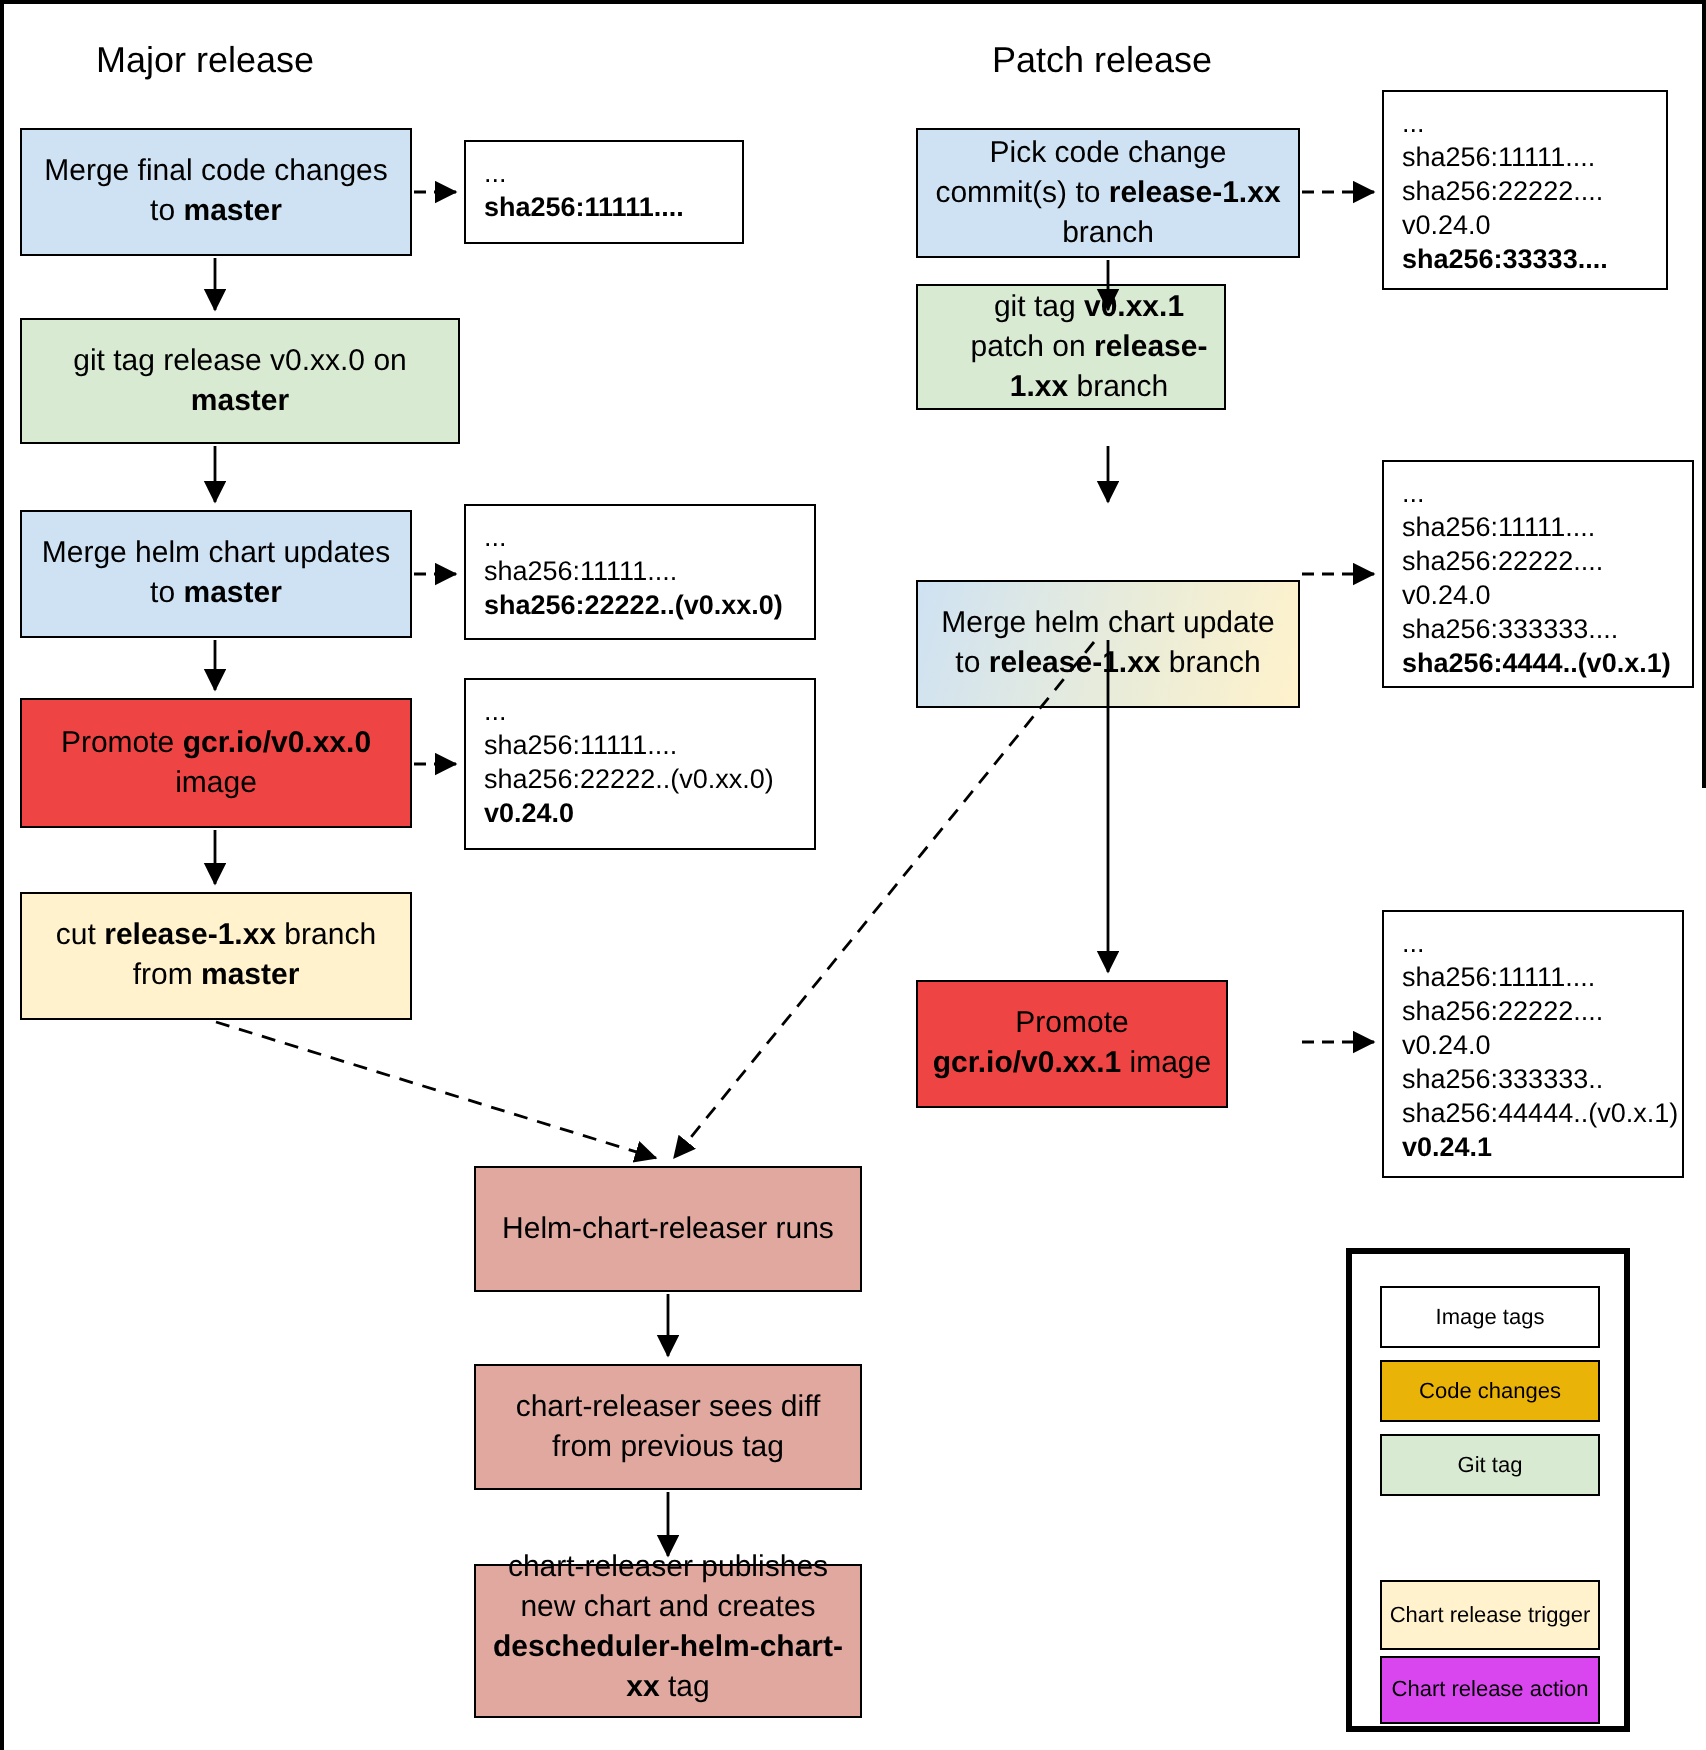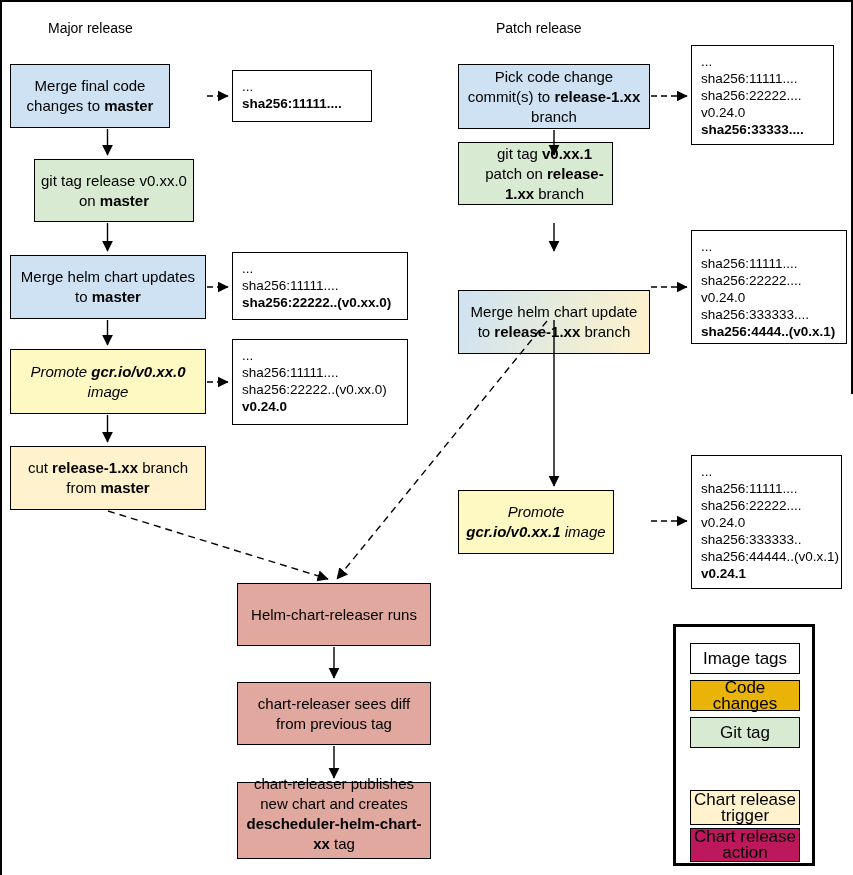--- a/index.html
+++ b/index.html
@@ -1,60 +1,60 @@
 <!DOCTYPE html>
 <html><head>
 <meta charset="utf-8">
 <style>
   html,body{margin:0;padding:0;background:#fff;}
   #page{
     position:relative;width:853px;height:875px;background:#fff;
     font-family:"Liberation Sans",sans-serif;color:#000;overflow:hidden;
     border-top:2px solid #000;border-left:2px solid #000;box-sizing:border-box;
   }
-  .title{position:absolute;font-size:14px;white-space:nowrap;}
+  .title{position:absolute;font-size:18px;white-space:nowrap;}
   .box{
     position:absolute;box-sizing:border-box;border:1px solid #000;
     display:flex;align-items:center;justify-content:center;text-align:center;
     font-size:15px;line-height:20px;padding:4px 6px;overflow-wrap:break-word;
   }
   .c-code{background:#cfe2f3;}
   .c-git{background:#d9ead3;}
-  .c-promo{background:#fef9c3;font-style:italic;}
+  .c-promo{background:#ef4444;}
   .c-trigger{background:#fff2cc;}
   .c-action{background:#e0a89f;}
   .c-grad{background:linear-gradient(105deg,#cfe2f3 0%,#e9ecd9 55%,#fff2cc 100%);margin-top:35px;}
   .tagbox{
     position:absolute;box-sizing:border-box;border:1px solid #000;background:#fff;
     font-size:13.5px;line-height:17px;padding:7px 9px;text-align:left;
   }
   .tagbox div{white-space:nowrap;}
   .b{font-weight:bold;}
   .legend{position:absolute;left:671px;top:622px;width:142px;height:242px;
     border:3px solid #000;background:#fff;box-sizing:border-box;}
   .legend-item{
     position:absolute;left:14px;width:110px;box-sizing:border-box;border:1px solid #000;
     display:flex;align-items:center;justify-content:center;text-align:center;
-    font-size:17px;line-height:16px;
+    font-size:11px;line-height:16px;
   }
   svg.arrows{position:absolute;left:0;top:0;pointer-events:none;}
   .edge-right{position:absolute;right:0;top:0;width:2px;height:392px;background:#000;}
 </style>
 </head>
 <body>
 
 <div id="page">
 
   <div class="title" style="left:46px;top:18px;">Major release</div>
   <div class="title" style="left:494px;top:18px;">Patch release</div>
 
-  <div class="box c-code" style="left:8px;top:62px;width:160px;height:64px;">
+  <div class="box c-code" style="left:8px;top:62px;width:196px;height:64px;">
       <div><span>Merge final code changes to </span><span class="b">master</span></div>
     </div>
-  <div class="box c-git" style="left:8px;top:157px;width:160px;height:63px;margin-left:24px;">
+  <div class="box c-git" style="left:8px;top:157px;width:220px;height:63px;">
       <div><span>git tag release v0.xx.0 on </span><span class="b">master</span></div>
     </div>
   <div class="box c-code" style="left:8px;top:253px;width:196px;height:64px;">
       <div><span>Merge helm chart updates to </span><span class="b">master</span></div>
     </div>
   <div class="box c-promo" style="left:8px;top:347px;width:196px;height:65px;">
       <div><span>Promote </span><span class="b">gcr.io/v0.xx.0</span><span> image</span></div>
     </div>
   <div class="box c-trigger" style="left:8px;top:444px;width:196px;height:64px;">
       <div><span>cut </span><span class="b">release-1.xx</span><span> branch from </span><span class="b">master</span></div>
@@ -122,21 +122,21 @@
     </div>
   <div class="box c-action" style="left:235px;top:780px;width:194px;height:77px;align-items:flex-end;">
       <div><span>chart-releaser publishes new chart and creates </span><span class="b">descheduler-helm-chart-xx</span><span> tag</span></div>
     </div>
 
   <div class="legend">
     <div class="legend-item" style="top:16px;height:31px;background:#ffffff;">Image tags</div>
     <div class="legend-item" style="top:53px;height:31px;background:#eab308;">Code changes</div>
     <div class="legend-item" style="top:90px;height:31px;background:#d9ead3;">Git tag</div>
     <div class="legend-item" style="top:163px;height:35px;background:#fff2cc;">Chart release trigger</div>
-    <div class="legend-item" style="top:201px;height:34px;background:#be185d;">Chart release action</div>
+    <div class="legend-item" style="top:201px;height:34px;background:#d946ef;">Chart release action</div>
   </div>
 
   <svg class="arrows" width="853" height="875">
     <defs>
       <marker id="arrow" markerWidth="10" markerHeight="9" refX="7.5" refY="4" orient="auto">
         <path d="M0,0 L8,4 L0,8 z" fill="#000"></path>
       </marker>
     </defs>
 
     <line x1="105.5" y1="127" x2="105.5" y2="153" stroke="#000" stroke-width="1.4" marker-end="url(#arrow)"></line>

